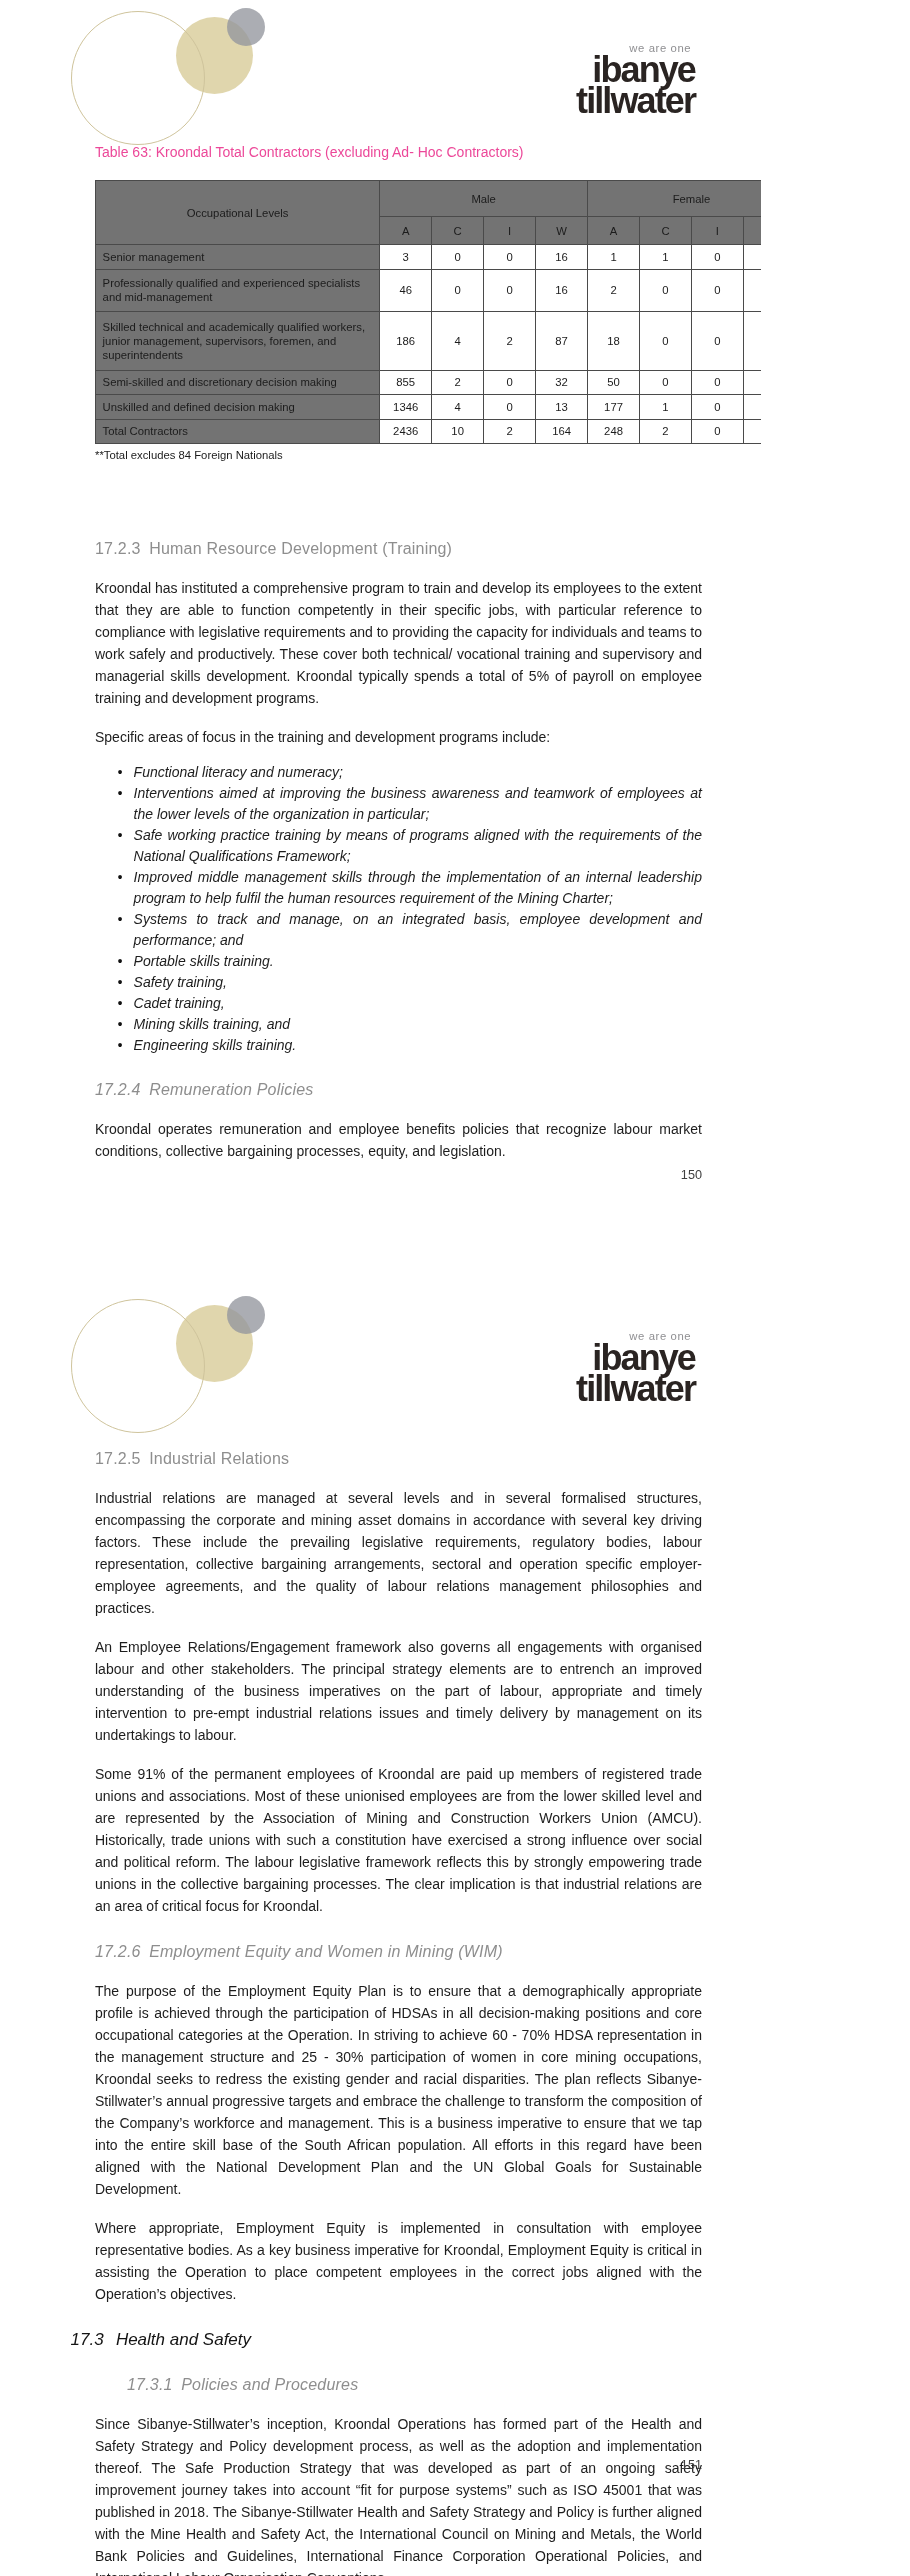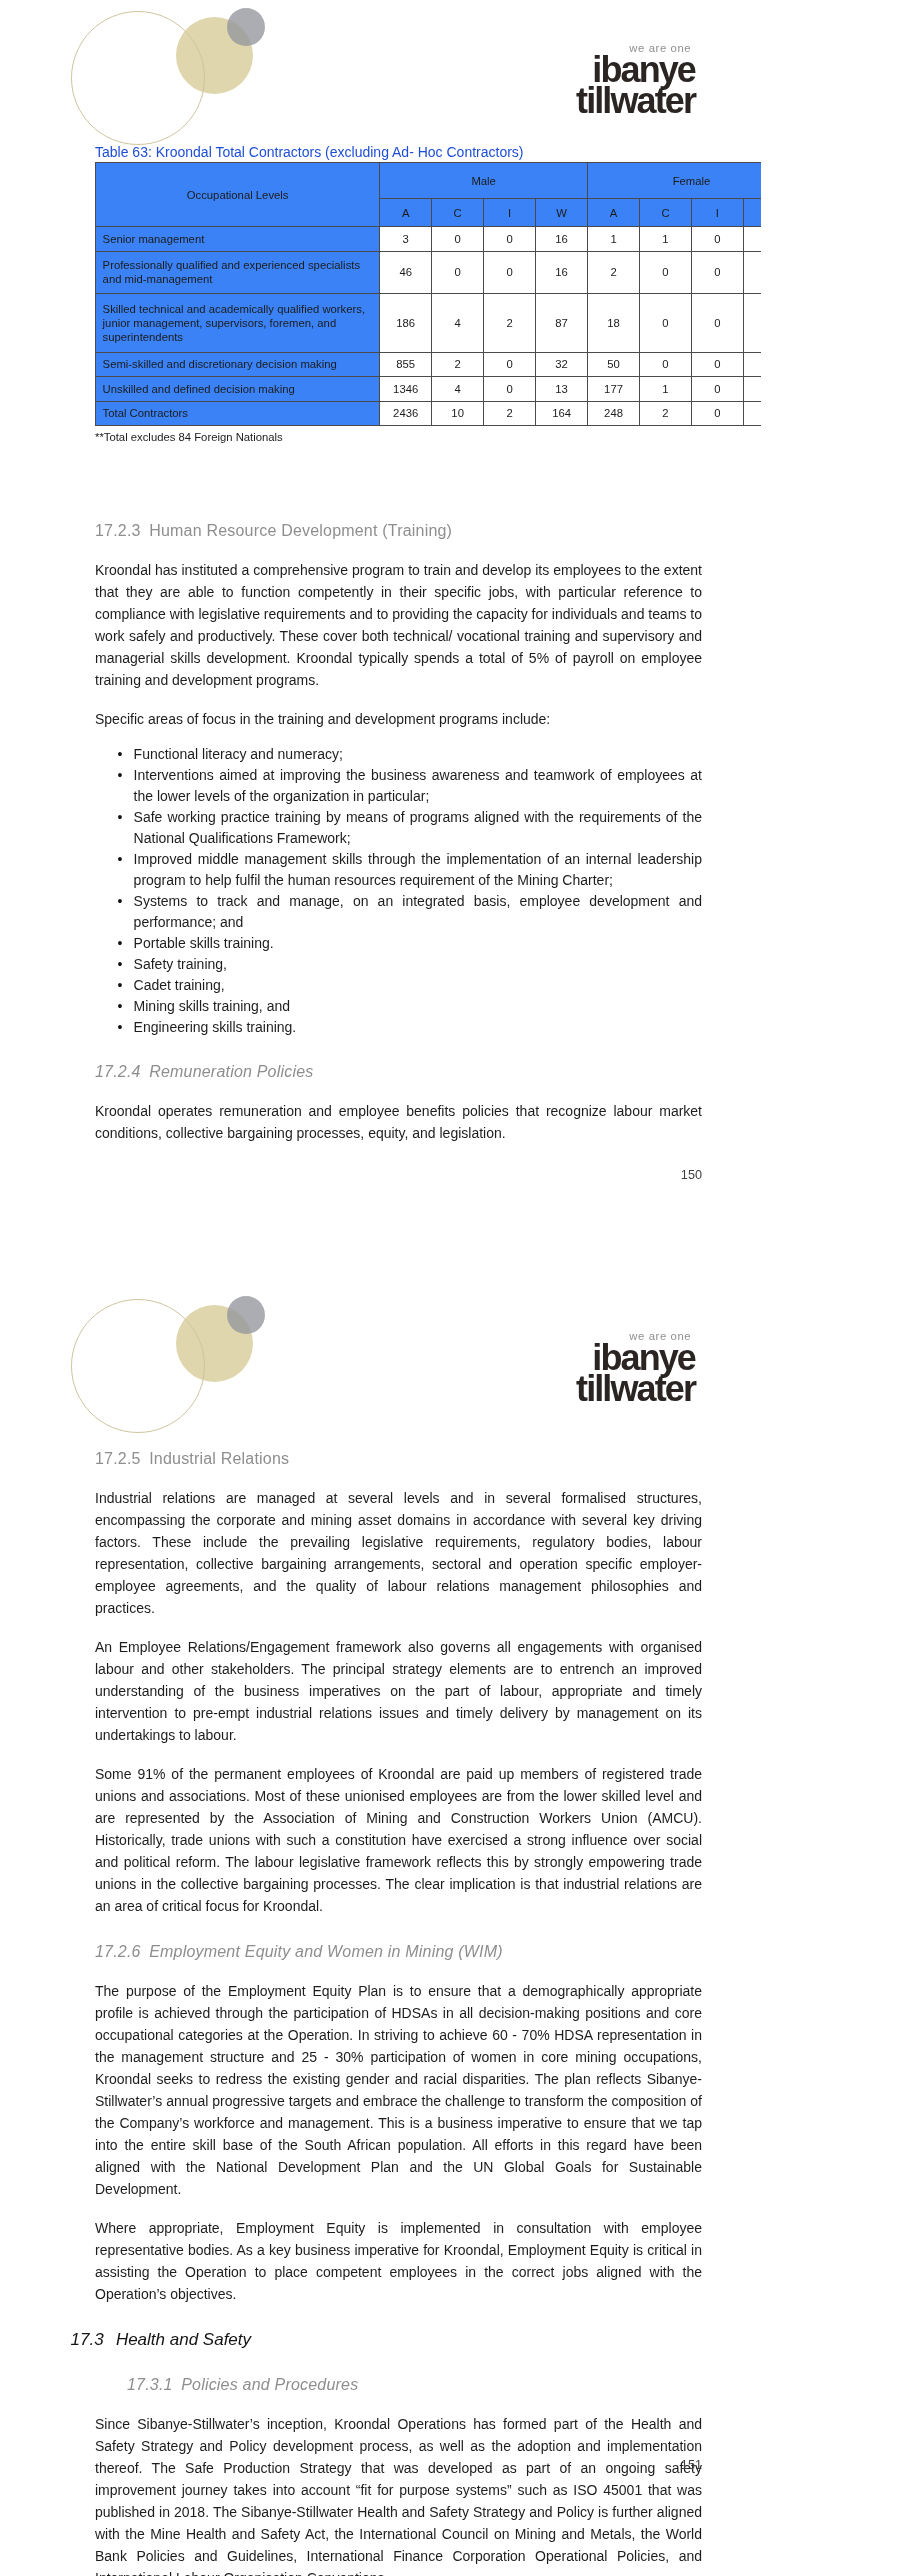--- a/index.html
+++ b/index.html
@@ -48,31 +48,31 @@
   .ts .top { display: inline-block; clip-path: inset(0 0 43% 0); }
   .ts .bot { position: absolute; left: 0; top: 0; clip-path: inset(57% 0 0 0); }
   .ts.gold .bot { color: #b3924a; }
   .ts.silver .bot { color: #a7a7ae; }
 
   .content { padding: 0 59px 0 83px; position: relative; }
   .header-space1 { height: 144px; }
   .header-space2 { height: 162px; }
 
   
-  .table-title { font-size: 14px; color: #1d4ed8; margin-bottom: 2px; }
+  .table-title { font-size: 14px; color: #ec4899; margin-bottom: 20px; }
   table.contractors {
     border-collapse: collapse; table-layout: fixed; width: 761px;
     font-size: 11.3px; color: #1c1c1c;
     border: 1.9px solid #3f3f3f;
   }
   table.contractors th, table.contractors td {
     border: 0.9px solid #4a4a4a; text-align: center; vertical-align: middle;
     padding: 2.8px 3.8px; line-height: 14px; font-weight: 400;
   }
-  table.contractors .beige { background: #3b82f6; }
+  table.contractors .beige { background: #737373; }
   table.contractors .lbl { text-align: left; padding-left: 6.6px; padding-right: 7.5px; }
   col.c-label { width: 279px; }
   col.c-sub { width: 51px; }
   col.c-total { width: 59px; }
   tr.grp-row th { height: 36px; }
   tr.sub-row th { height: 28px; }
   tbody tr.r-sm td { height: 24.5px; margin-top: 12px; }
   tbody tr.r-2l td { height: 42px; }
   tbody tr.r-3l td { height: 59px; }
   .footnote { font-size: 11.3px; color: #1c1c1c; margin-top: 4.7px; }
@@ -84,21 +84,21 @@
   .h2 .hnum { margin-right: 12.3px; }
   .h3.indent { margin-left: 32px; }
   p.body {
     font-size: 14px; line-height: 22px; text-align: justify; color: #1d1d1d;
   }
   .mt-sec { margin-top: 79px; }
   .mt-h { margin-top: 25.5px; font-style: italic; }
   .mt-p { margin-top: 19px; }
   .mt-p-sm { margin-top: 17px; }
 
-  ul.bullets { list-style: none; margin: 14px 0 0 22.6px; }
+  ul.bullets { list-style: none; margin: 14px 0 0 22.6px; font-style: italic; }
   ul.bullets li {
     position: relative; padding-left: 16px; font-size: 14px; line-height: 21px;
     text-align: justify;
   }
   ul.bullets li::before {
     content: "\2022"; position: absolute; left: 0; top: 0; color: #111;
   }
 
   .pagenum {
     position: absolute; right: 59px; font-size: 12.7px; color: #404040;

